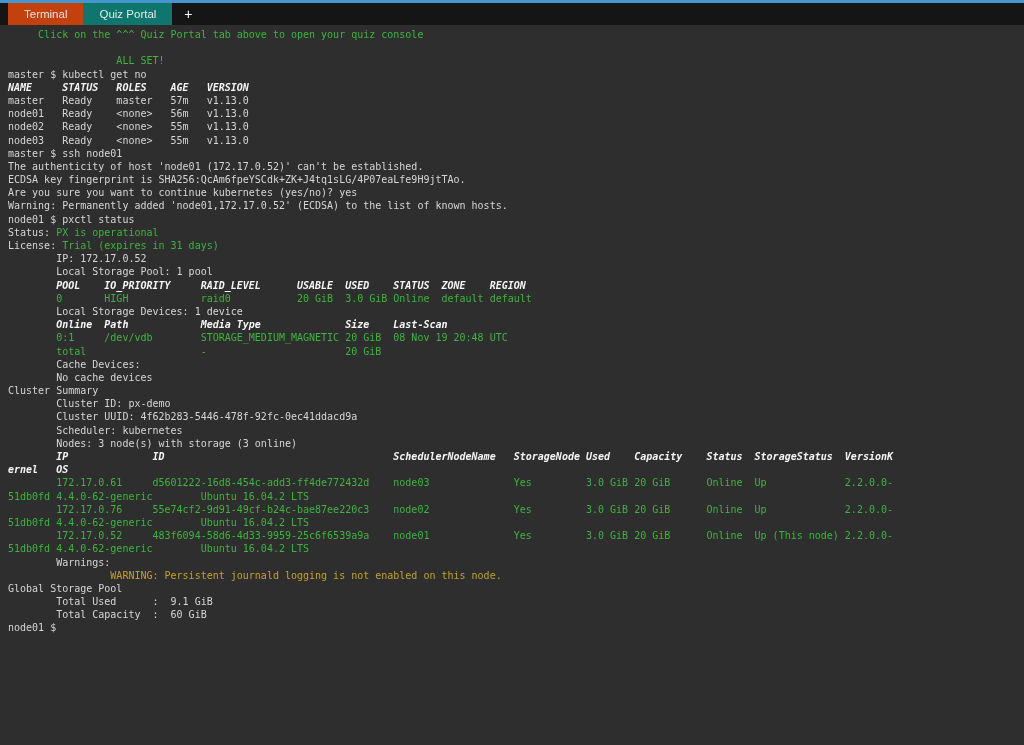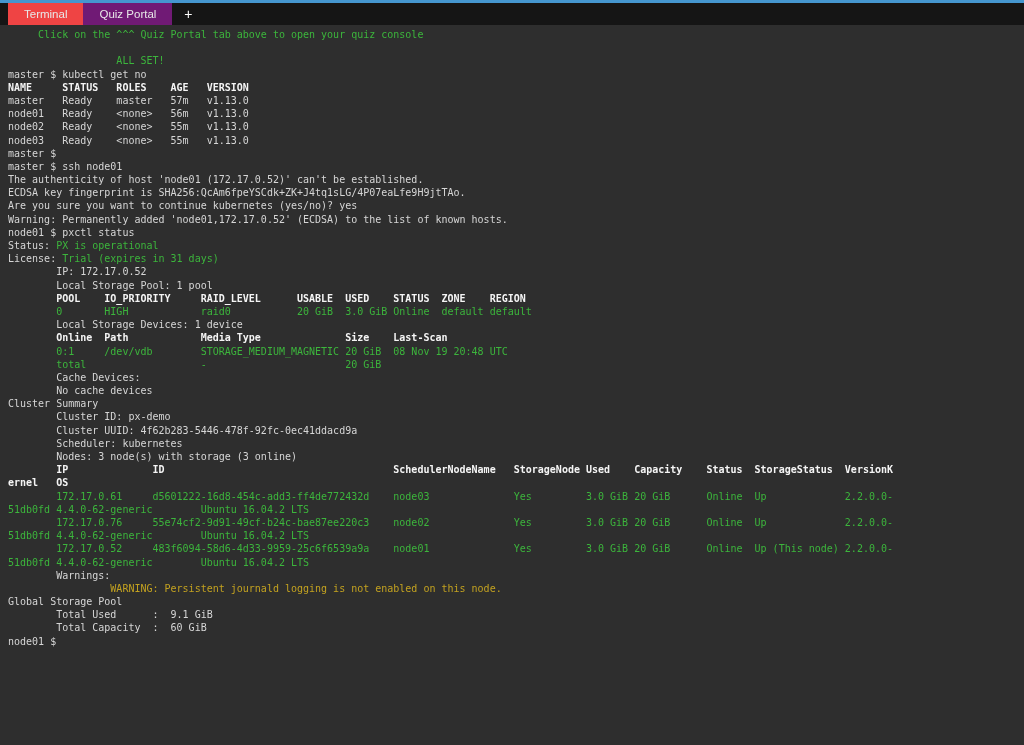--- a/index.html
+++ b/index.html
@@ -10,31 +10,31 @@
     overflow:hidden;
   }
   .accent { height:3px; background:var(--accent,#4596cf); }
   .tabbar {
     height:22px; background:#151515;
     display:flex; align-items:stretch;
     padding-left:8px;
     font-family:"Liberation Sans",sans-serif;
     font-size:11.5px; color:#e8e8e8;
   }
-  .tab { padding:0 16px; display:flex; align-items:center; cursor:pointer; background:#701a75; }
-  .tab.active { background:#ef4444; }
+  .tab { padding:0 16px; display:flex; align-items:center; cursor:pointer; background:#0f766e; }
+  .tab.active { background:#c2410c; }
   .newtab { display:flex; align-items:center; padding:0 12px; font-size:14px; color:#ffffff; cursor:pointer; }
   .terminal {
     padding:3px 8px;
     font-family:"DejaVu Sans Mono",monospace;
     font-size:10px;
     color:#d6d6d6;
   }
   .line { white-space:pre; height:13.2px; line-height:13.2px; }
-  .b { font-weight:bold; color:#f5f5f5; }
+  .b { font-weight:bold; color:#f5f5f5;font-style:italic; }
   .g { color:var(--green,#3cb53c); }
   .y { color:var(--yellow,#c3a220); }
 </style>
 </head>
 <body>
 
 <div class="accent"></div>
 
 <div class="tabbar">
   <div class="tab active">
@@ -51,21 +51,20 @@
 <div class="terminal">
     <div class="line"><span class="g">     Click on the ^^^ Quiz Portal tab above to open your quiz console</span></div>
     <div class="line"></div>
     <div class="line"><span class="g">                  ALL SET!</span></div>
     <div class="line"><span>master $ kubectl get no</span></div>
     <div class="line"><span class="b">NAME     STATUS   ROLES    AGE   VERSION</span></div>
     <div class="line"><span>master   Ready    master   57m   v1.13.0</span></div>
     <div class="line"><span>node01   Ready    &lt;none&gt;   56m   v1.13.0</span></div>
     <div class="line"><span>node02   Ready    &lt;none&gt;   55m   v1.13.0</span></div>
     <div class="line"><span>node03   Ready    &lt;none&gt;   55m   v1.13.0</span></div>
-    <div class="line"><span>master $</span></div>
     <div class="line"><span>master $ ssh node01</span></div>
     <div class="line"><span>The authenticity of host 'node01 (172.17.0.52)' can't be established.</span></div>
     <div class="line"><span>ECDSA key fingerprint is SHA256:QcAm6fpeYSCdk+ZK+J4tq1sLG/4P07eaLfe9H9jtTAo.</span></div>
     <div class="line"><span>Are you sure you want to continue kubernetes (yes/no)? yes</span></div>
     <div class="line"><span>Warning: Permanently added 'node01,172.17.0.52' (ECDSA) to the list of known hosts.</span></div>
     <div class="line"><span>node01 $ pxctl status</span></div>
     <div class="line"><span>Status: </span><span class="g">PX is operational</span></div>
     <div class="line"><span>License: </span><span class="g">Trial (expires in 31 days)</span></div>
     <div class="line"><span>        IP: 172.17.0.52</span></div>
     <div class="line"><span>        Local Storage Pool: 1 pool</span></div>

